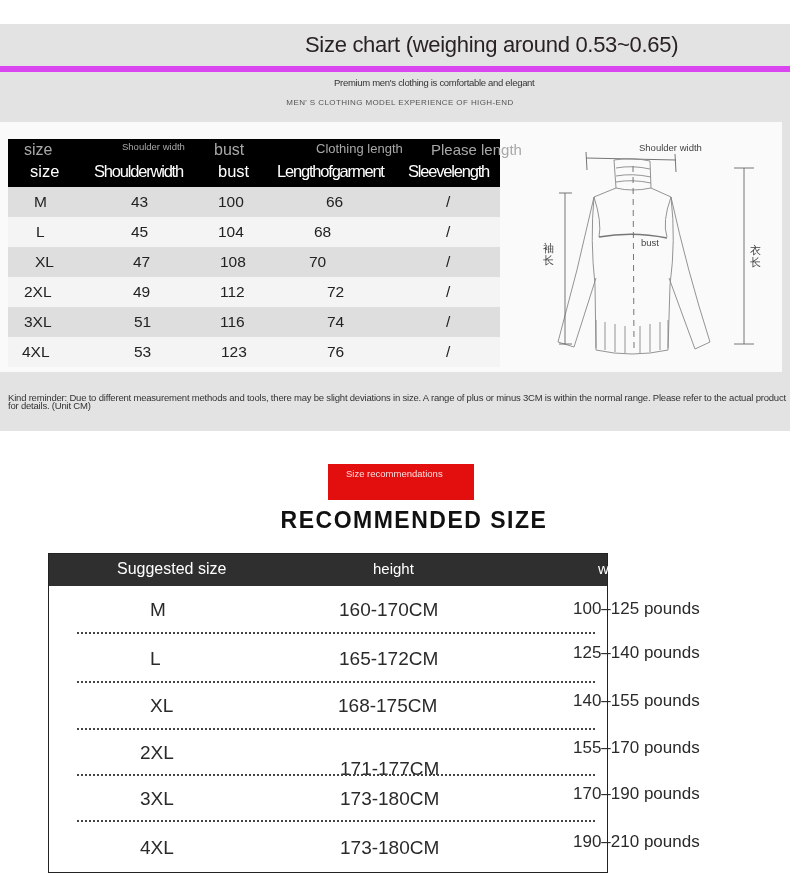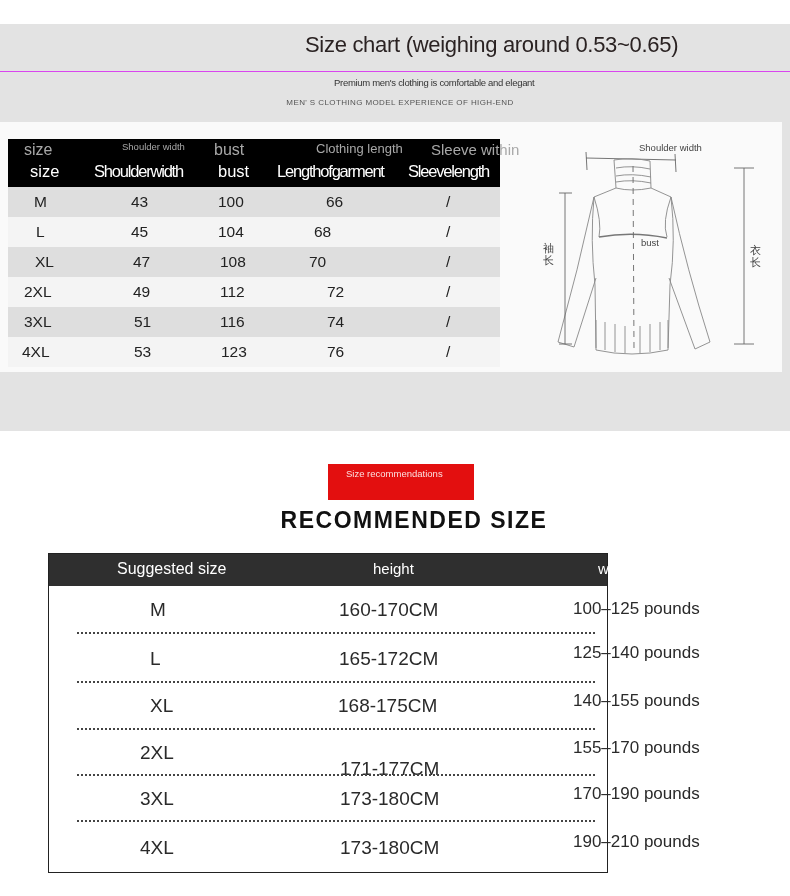--- a/index.html
+++ b/index.html
@@ -1,20 +1,20 @@
 <!DOCTYPE html>
 <html><head>
 <meta charset="utf-8">
 <style>
   * { box-sizing: border-box; margin: 0; padding: 0; }
   html, body { width: 790px; height: 896px; background: #ffffff; overflow: hidden; }
   body { position: relative; font-family: "Liberation Sans", sans-serif; color: #222; }
 
   .sizechart-section { position: absolute; left: 0; top: 24px; width: 790px; height: 407px; background: #e3e3e3; }
-  .title-bar { position: absolute; left: 0; top: 0; width: 790px; height: 48px; border-bottom: 1px solid #d946ef; }
+  .title-bar { position: absolute; left: 0; top: 0; width: 790px; height: 48px; border-bottom: 6px solid #d946ef; }
   .main-title { position: absolute; left: 305px; top: 8px; font-size: 22px; color: #2a2222; letter-spacing: -0.3px; white-space: nowrap; }
   .subtitle-1 { position: absolute; left: 334px; top: 55px; width: 220px; font-size: 9.5px; line-height: 8px; color: #333; letter-spacing: -0.3px; }
   .subtitle-2 { position: absolute; left: 0; width: 800px; text-align: center; top: 74px; font-size: 8px; color: #555; letter-spacing: 0.4px; }
 
   .measure-area { position: absolute; left: 0; top: 98px; width: 782px; height: 250px; background: #fafafa; }
   .measure-table { position: absolute; left: 8px; top: 17px; width: 492px; }
   .mt-header { position: relative; height: 48px; background: #000; color: #fff; }
   .mt-header .ghost { position: absolute; top: 2px; color: #a8a8a8; white-space: nowrap; }
   .mt-header .main { position: absolute; top: 23px; font-size: 16.5px; white-space: nowrap; letter-spacing: -1.2px; }
   .mt-row { position: relative; height: 30px; font-size: 15.5px; color: #222; }
@@ -48,21 +48,21 @@
   <div class="subtitle-1">Premium men's clothing is comfortable and elegant</div>
   <div class="subtitle-2">MEN' S CLOTHING MODEL EXPERIENCE OF HIGH-END</div>
 
   <div class="measure-area">
     <div class="measure-table">
       <div class="mt-header">
         <span class="ghost" style="left:16px;font-size:16px;">size</span>
         <span class="ghost" style="left:114px;font-size:9.5px;top:2px;">Shoulder width</span>
         <span class="ghost" style="left:206px;font-size:16px;">bust</span>
         <span class="ghost" style="left:308px;font-size:13px;">Clothing length</span>
-        <span class="ghost" style="left:423px;font-size:15px;">Sleeve within</span>
+        <span class="ghost" style="left:423px;font-size:15px;">Please length</span>
         <span class="main" style="left:22px;letter-spacing:0;">size</span>
         <span class="main" style="left:86px;">Shoulderwidth</span>
         <span class="main" style="left:210px;letter-spacing:0;">bust</span>
         <span class="main" style="left:269px;">Lengthofgarment</span>
         <span class="main" style="left:400px;">Sleevelength</span>
       </div>
       <div class="mt-body">
         <div class="mt-row">
           <span style="left:26px;">M</span>
           <span style="left:123px;">43</span>
@@ -141,20 +141,21 @@
           <line x1="204" y1="214" x2="224" y2="214" stroke="#666"></line>
         </g>
       </svg>
       <span class="diagram-label" style="left:109px;top:12px;">Shoulder width</span>
       <span class="diagram-label" style="left:111px;top:107px;">bust</span>
       <span class="diagram-label" style="left:13px;top:112px;width:12px;font-size:11px;line-height:12px;white-space:normal;background:#fafafa;">袖长</span>
       <span class="diagram-label" style="left:220px;top:114px;width:12px;font-size:11px;line-height:12px;white-space:normal;background:#fafafa;">衣长</span>
     </div>
   </div>
 
+  <div class="reminder">Kind reminder: Due to different measurement methods and tools, there may be slight deviations in size. A range of plus or minus 3CM is within the normal range. Please refer to the actual product for details. (Unit CM)</div>
 </div>
 
 <div class="rec-badge">Size recommendations</div>
 <div class="rec-title">RECOMMENDED SIZE</div>
 
 <div class="rec-table">
   <div class="rt-header">
     <span style="left:68px;font-size:16px;">Suggested size</span>
     <span style="left:324px;">height</span>
     <span style="left:549px;">weight</span>

